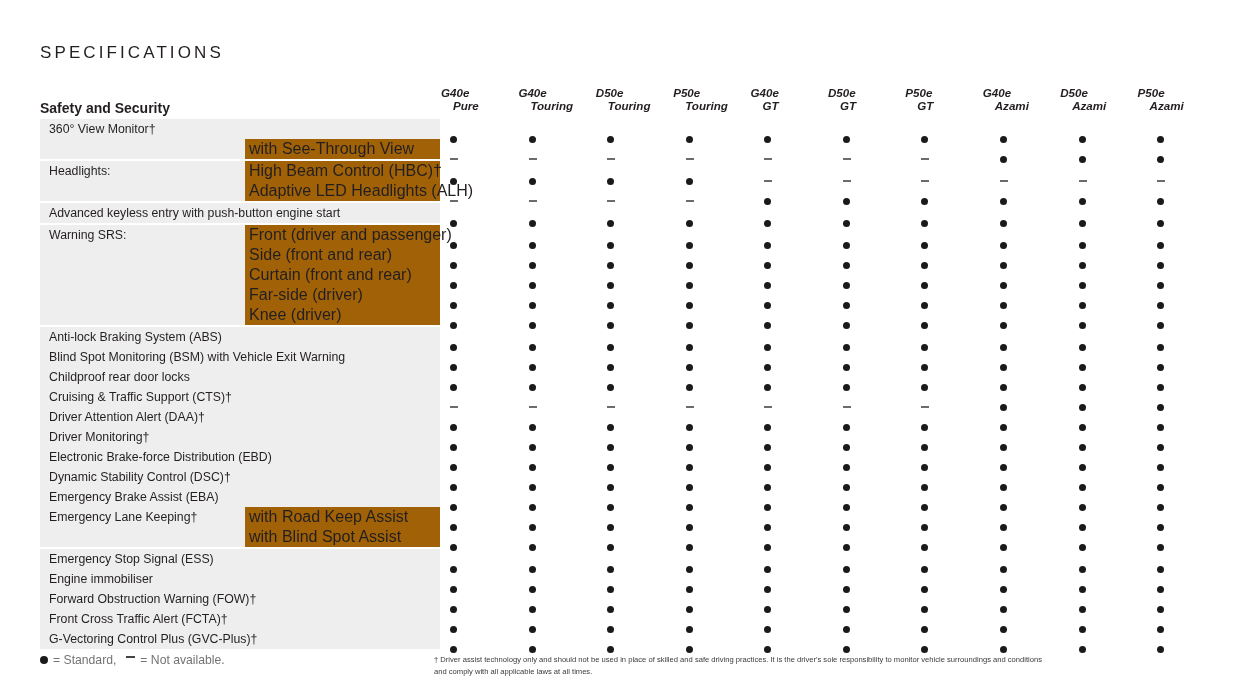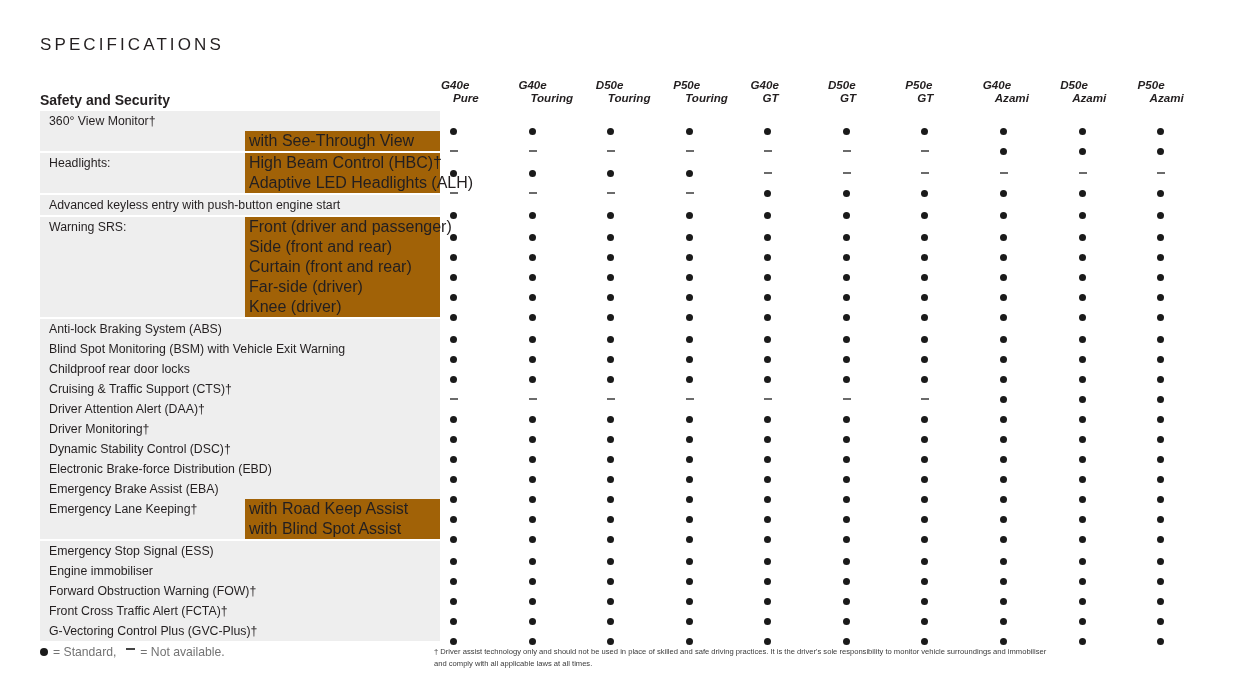--- a/index.html
+++ b/index.html
@@ -12,20 +12,21 @@
     height: 700px;
     font-family: "Liberation Sans", sans-serif;
     color: #1a1a1a;
     overflow: hidden;
   }
 
   .page {
     position: relative;
     width: 1244px;
     height: 504px;
+    margin-top: 8px;
   }
 
   
   .page-title {
     position: absolute;
     left: 40px;
     top: 36px;
     font-size: 17px;
     letter-spacing: 3.1px;
     font-weight: 400;
@@ -1158,78 +1159,78 @@
             </div>
             <div class="cell">
               <span class="mark">
                 <span class="dot"></span>
               </span>
             </div>
           </div>
         </div>
         <div class="row">
           <div class="lbl-wrap">
+            <div class="lbl-main wide">Electronic Brake-force Distribution (EBD)</div>
+          </div>
+          <div class="cells">
+            <div class="cell">
+              <span class="mark">
+                <span class="dot"></span>
+              </span>
+            </div>
+            <div class="cell">
+              <span class="mark">
+                <span class="dot"></span>
+              </span>
+            </div>
+            <div class="cell">
+              <span class="mark">
+                <span class="dot"></span>
+              </span>
+            </div>
+            <div class="cell">
+              <span class="mark">
+                <span class="dot"></span>
+              </span>
+            </div>
+            <div class="cell">
+              <span class="mark">
+                <span class="dot"></span>
+              </span>
+            </div>
+            <div class="cell">
+              <span class="mark">
+                <span class="dot"></span>
+              </span>
+            </div>
+            <div class="cell">
+              <span class="mark">
+                <span class="dot"></span>
+              </span>
+            </div>
+            <div class="cell">
+              <span class="mark">
+                <span class="dot"></span>
+              </span>
+            </div>
+            <div class="cell">
+              <span class="mark">
+                <span class="dot"></span>
+              </span>
+            </div>
+            <div class="cell">
+              <span class="mark">
+                <span class="dot"></span>
+              </span>
+            </div>
+          </div>
+        </div>
+        <div class="row">
+          <div class="lbl-wrap">
             <div class="lbl-main wide">Dynamic Stability Control (DSC)†</div>
-          </div>
-          <div class="cells">
-            <div class="cell">
-              <span class="mark">
-                <span class="dot"></span>
-              </span>
-            </div>
-            <div class="cell">
-              <span class="mark">
-                <span class="dot"></span>
-              </span>
-            </div>
-            <div class="cell">
-              <span class="mark">
-                <span class="dot"></span>
-              </span>
-            </div>
-            <div class="cell">
-              <span class="mark">
-                <span class="dot"></span>
-              </span>
-            </div>
-            <div class="cell">
-              <span class="mark">
-                <span class="dot"></span>
-              </span>
-            </div>
-            <div class="cell">
-              <span class="mark">
-                <span class="dot"></span>
-              </span>
-            </div>
-            <div class="cell">
-              <span class="mark">
-                <span class="dot"></span>
-              </span>
-            </div>
-            <div class="cell">
-              <span class="mark">
-                <span class="dot"></span>
-              </span>
-            </div>
-            <div class="cell">
-              <span class="mark">
-                <span class="dot"></span>
-              </span>
-            </div>
-            <div class="cell">
-              <span class="mark">
-                <span class="dot"></span>
-              </span>
-            </div>
-          </div>
-        </div>
-        <div class="row">
-          <div class="lbl-wrap">
-            <div class="lbl-main wide">Electronic Brake-force Distribution (EBD)</div>
           </div>
           <div class="cells">
             <div class="cell">
               <span class="mark">
                 <span class="dot"></span>
               </span>
             </div>
             <div class="cell">
               <span class="mark">
                 <span class="dot"></span>
@@ -1740,15 +1741,15 @@
 
   </div>
 
   <div class="legend">
     <span class="ldot"></span>
     <span>= Standard,</span>
     <span class="ldash"></span>
     <span>= Not available.</span>
   </div>
 
-  <div class="footnote">† Driver assist technology only and should not be used in place of skilled and safe driving practices. It is the driver's sole responsibility to monitor vehicle surroundings and immobiliser and comply with all applicable laws at all times.</div>
+  <div class="footnote">† Driver assist technology only and should not be used in place of skilled and safe driving practices. It is the driver's sole responsibility to monitor vehicle surroundings and conditions and comply with all applicable laws at all times.</div>
 
 </div>
 
 </body></html>

